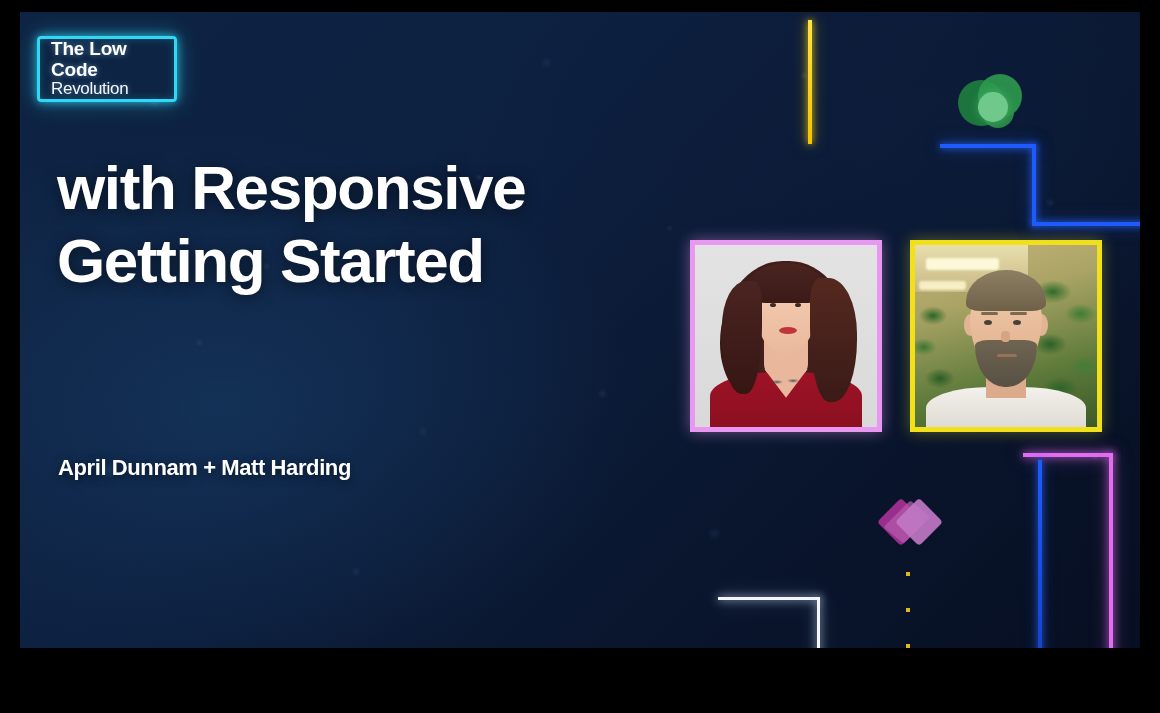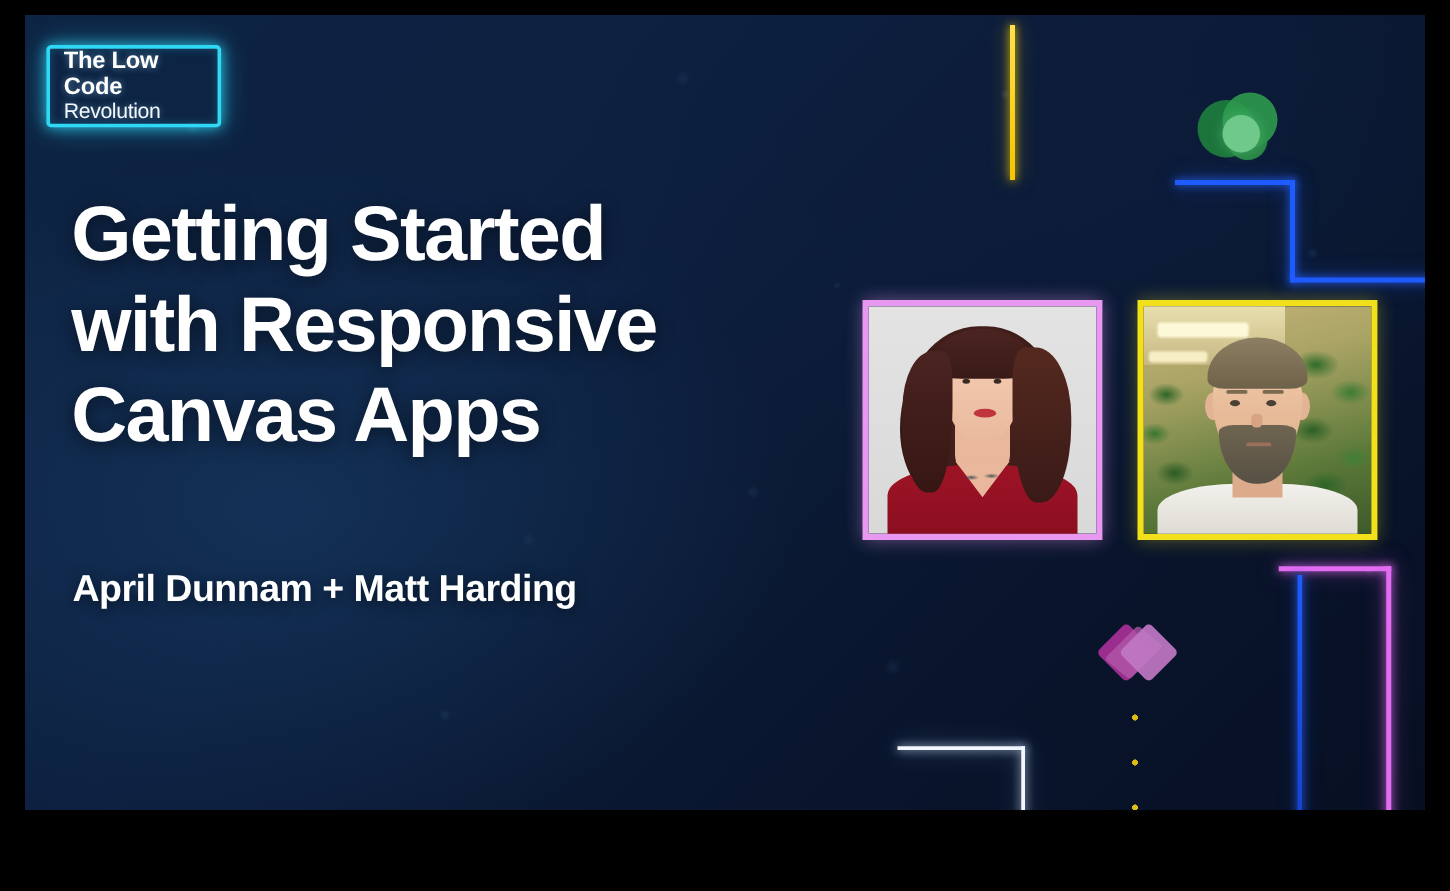--- a/index.html
+++ b/index.html
@@ -118,21 +118,21 @@
     font-size: 27px;
     font-weight: 400;
     letter-spacing: -0.3px;
     text-shadow: 0 2px 10px rgba(0,0,0,0.5);
   }
   .host-names {
     position: absolute;
     left: 38px;
     top: 443px;
     color: #ffffff;
-    font-size: 30px;
+    font-size: 22px;
     font-weight: 700;
     letter-spacing: -0.4px;
     text-shadow: 0 2px 10px rgba(0,0,0,0.5);
   }
 
   
   .photo {
     position: absolute;
     width: 192px;
     height: 192px;
@@ -316,23 +316,22 @@
   <div class="slide">
 
     <div class="bokeh"></div>
 
     <div class="brand-badge">
       <span class="brand-line1">The Low Code</span>
       <span class="brand-line2">Revolution</span>
     </div>
 
     <h1 class="headline">
+      <span class="headline-line">with Responsive</span>
       <span class="headline-line">Getting Started</span>
-      <span class="headline-line">with Responsive</span>
-      <span class="headline-line">Canvas Apps</span>
     </h1>
 
     <div class="host-names">April Dunnam + Matt Harding</div>
 
     <div class="photo photo-pink">
       <div class="photo-inner">
         <div class="w-bg"></div>
         <div class="w-hair-back"></div>
         <div class="w-neck"></div>
         <div class="w-body"></div>

